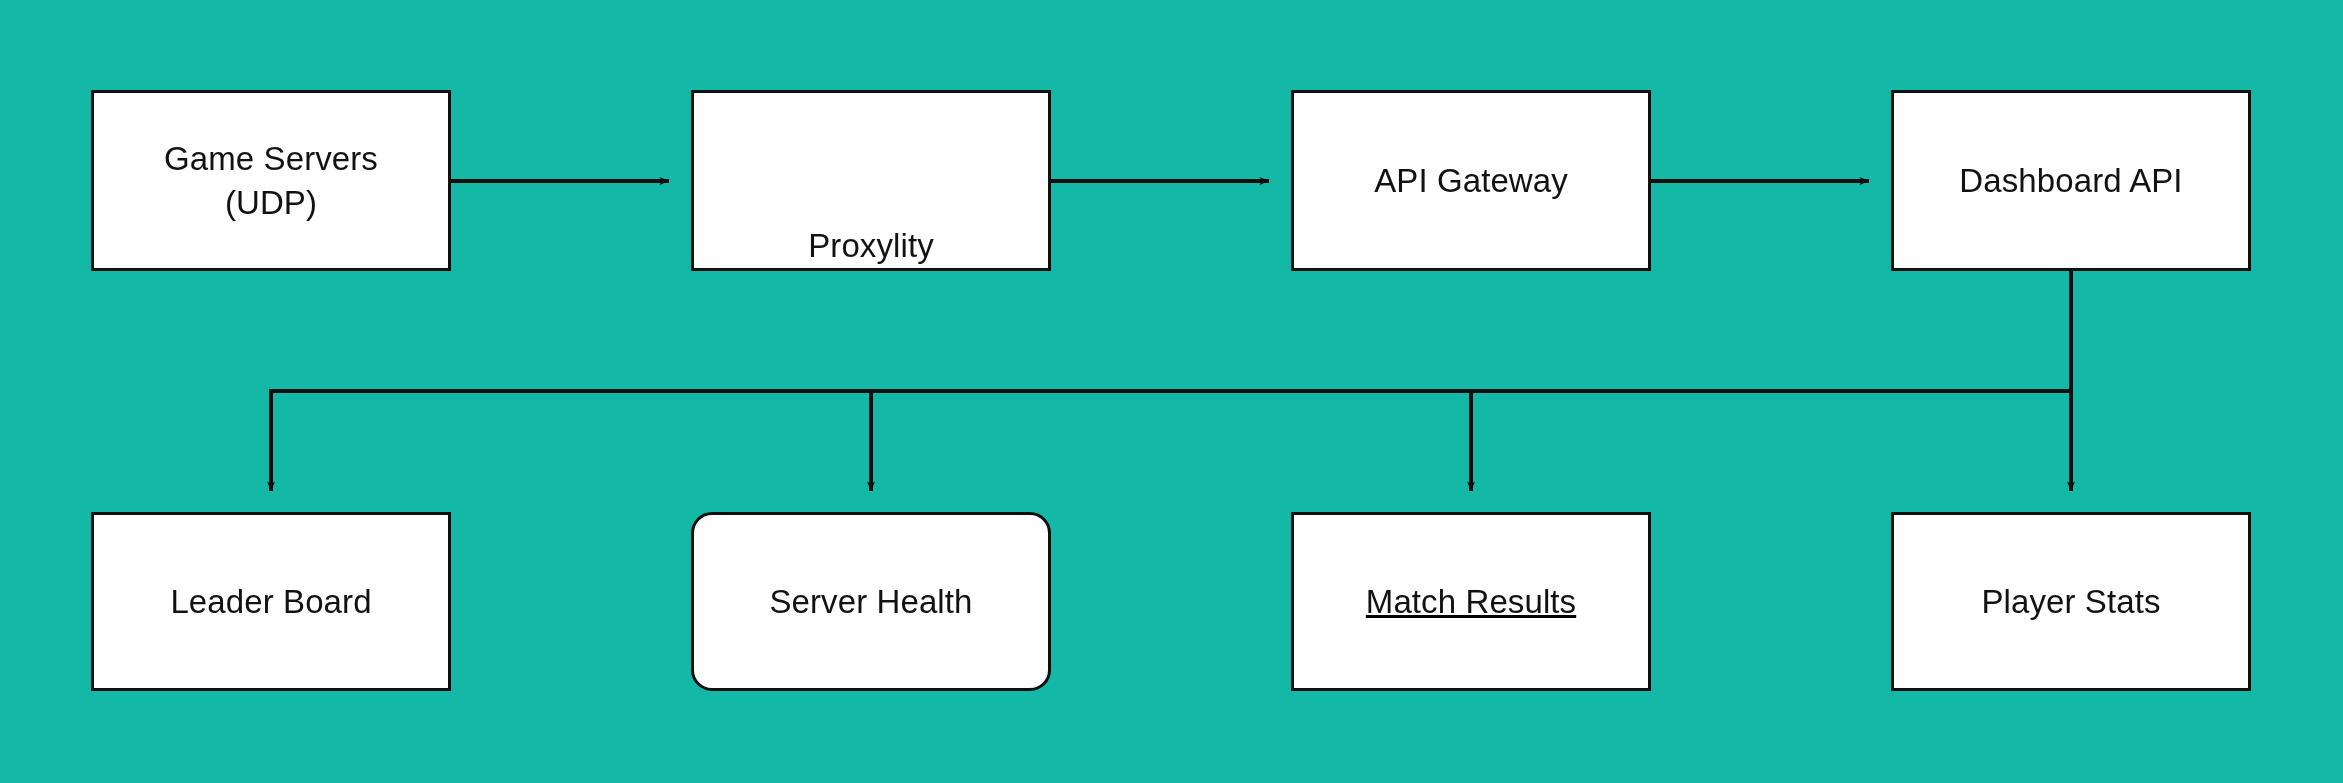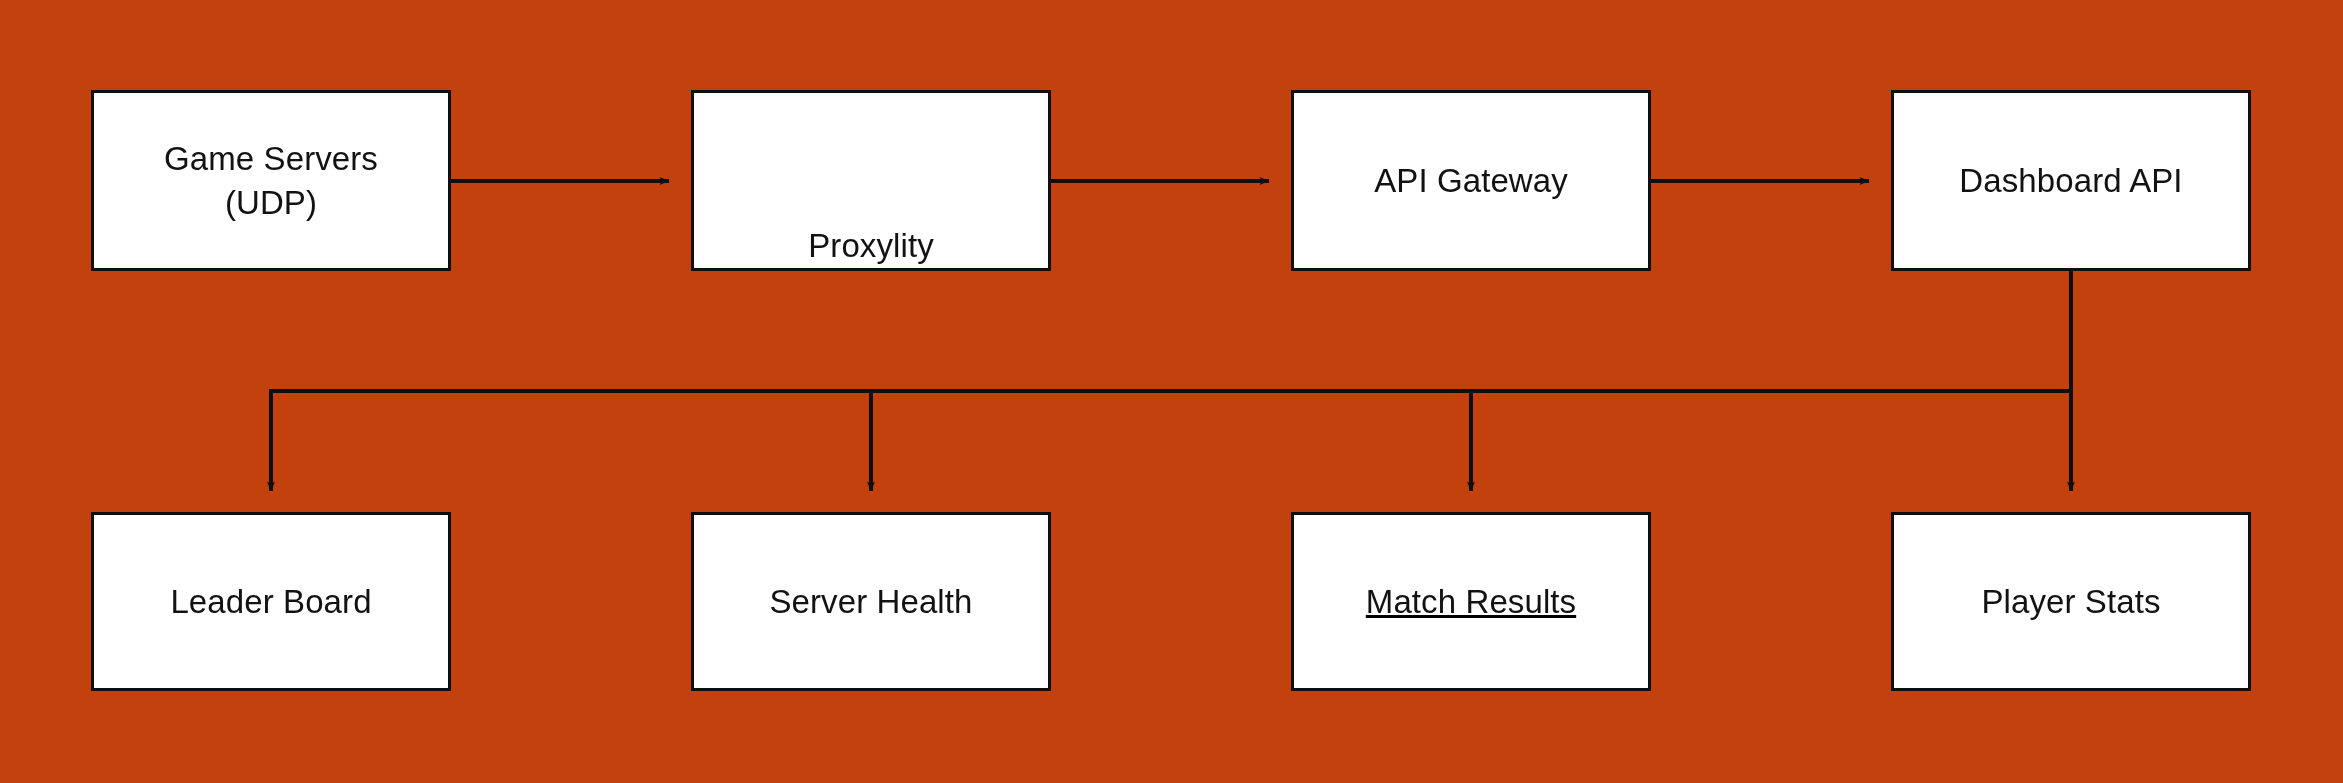--- a/index.html
+++ b/index.html
@@ -8,21 +8,21 @@
     padding: 0;
     background: #ffffff;
   }
   body {
     font-family: "Liberation Sans", sans-serif;
   }
   #diagram-canvas {
     position: relative;
     width: 2343px;
     height: 783px;
-    background: #c2410c;
+    background: #14b8a6;
     overflow: hidden;
   }
   #diagram-svg {
     position: absolute;
     left: 0;
     top: 0;
     width: 2343px;
     height: 783px;
     display: block;
   }
@@ -106,21 +106,21 @@
   </div>
 
   <div class="node-box" style="left:1891px; top:90px; width:360px; height:181px;">
     <span class="node-label">Dashboard API</span>
   </div>
 
   <div class="node-box" style="left:91px; top:512px; width:360px; height:179px;">
     <span class="node-label">Leader Board</span>
   </div>
 
-  <div class="node-box" style="left:691px; top:512px; width:360px; height:179px;">
+  <div class="node-box" style="left:691px; top:512px; width:360px; height:179px;border-radius:21px;">
     <span class="node-label">Server Health</span>
   </div>
 
   <div class="node-box" style="left:1291px; top:512px; width:360px; height:179px;text-decoration:underline;">
     <span class="node-label">Match Results</span>
   </div>
 
   <div class="node-box" style="left:1891px; top:512px; width:360px; height:179px;">
     <span class="node-label">Player Stats</span>
   </div>

